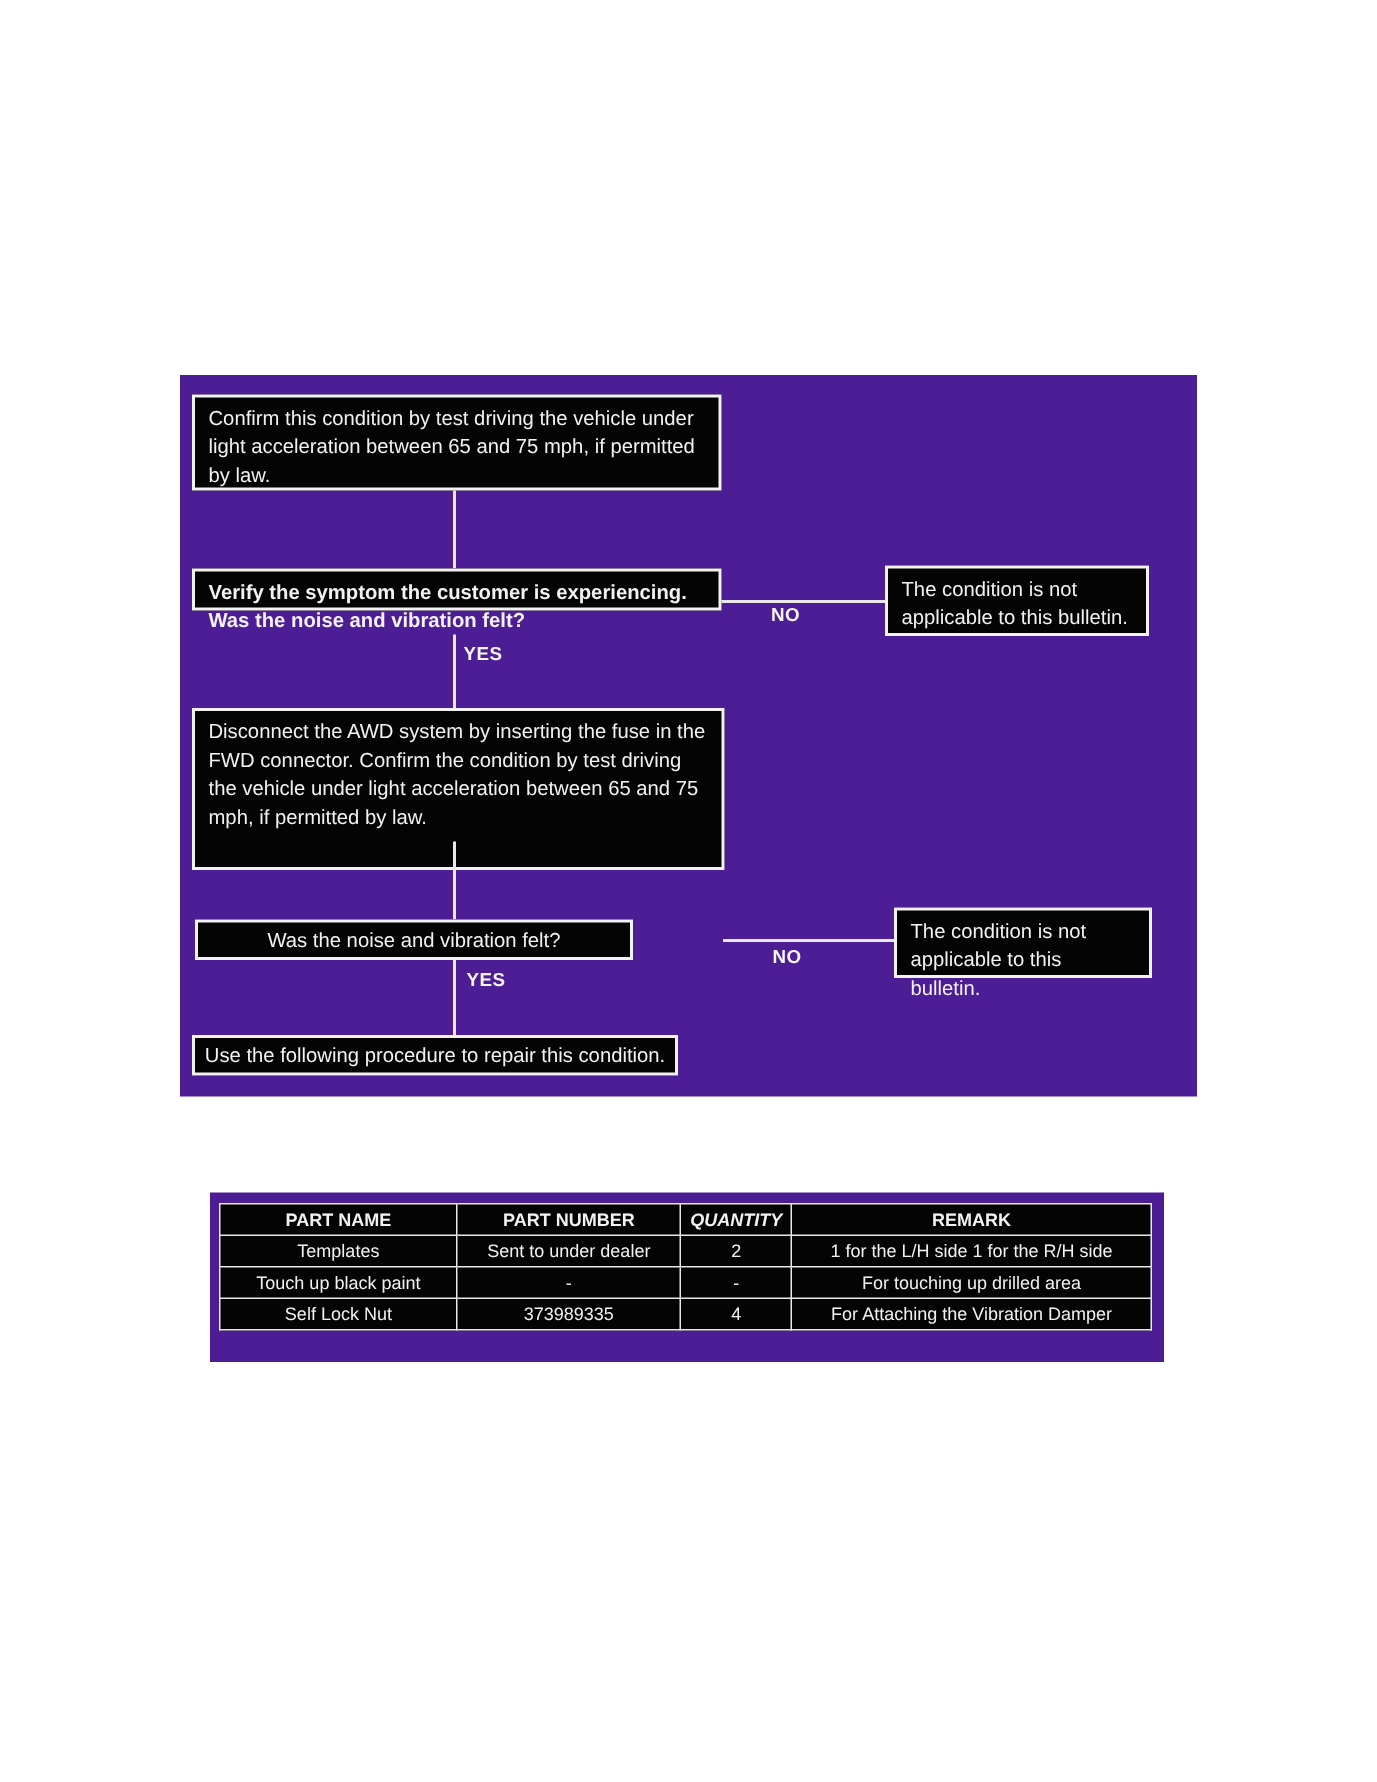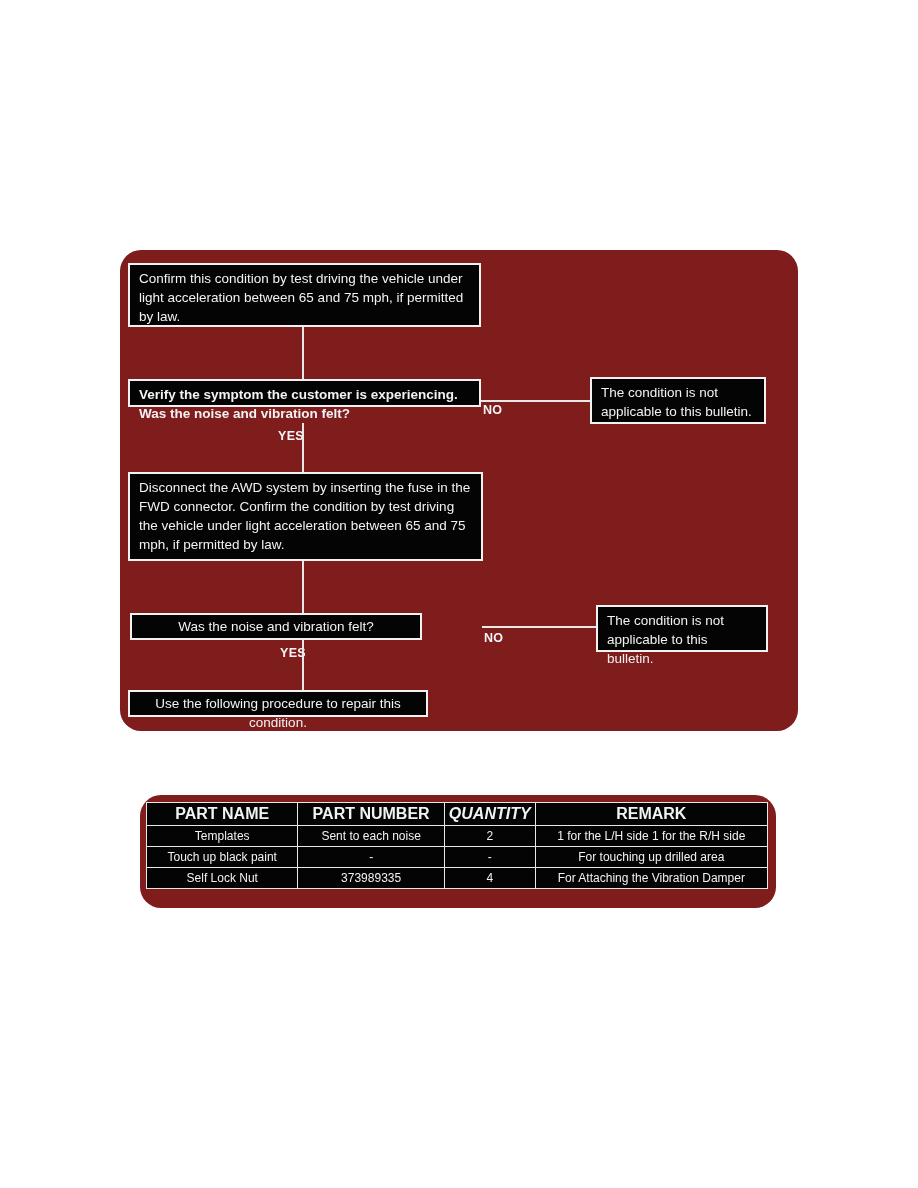--- a/index.html
+++ b/index.html
@@ -12,22 +12,21 @@
     position: relative;
   }
   .page {
     position: relative;
     width: 918px;
     height: 1188px;
     background: #ffffff;
   }
   .panel {
     position: absolute;
-    background: #7f1d1d;
-    border-radius: 21px;
+    background: #4c1d95;
   }
   #flow-panel {
     left: 120px;
     top: 250px;
     width: 678px;
     height: 481px;
   }
   #table-panel {
     left: 140px;
     top: 795px;
@@ -57,20 +56,21 @@
     position: absolute;
     height: 2px;
     background: #e8e8e8;
   }
   .flabel {
     position: absolute;
     color: #f5f5f5;
     font-size: 12.5px;
     font-weight: bold;
     letter-spacing: 0.3px;
+    margin-left: 31px;
   }
   
   #parts-table {
     position: absolute;
     left: 6px;
     top: 7px;
     width: 622px;
     border-collapse: collapse;
     color: #f2f2f2;
     font-size: 12px;
@@ -79,21 +79,21 @@
   #parts-table th, #parts-table td {
     border: 1.5px solid #e8e8e8;
     text-align: center;
     padding: 2px 4px;
     height: 16px;
     white-space: nowrap;
     overflow: hidden;
   }
   #parts-table th {
     font-weight: bold;
-    font-size: 16px;
+    font-size: 12px;
   }
   .col-name   { width: 158px; }
   .col-number { width: 147px; }
   .col-qty    { width: 66px; font-style: italic;  }
   .col-remark { width: 240px; }
 </style>
 </head>
 <body>
 
 <div class="page">
@@ -107,52 +107,52 @@
     <div class="fbox" style="left:8px; top:129px; width:353px; height:28px;font-weight:bold;">Verify the symptom the customer is experiencing. Was the noise and vibration felt?</div>
 
     <div class="hline" style="left:361px; top:150px; width:109px;"></div>
     <div class="flabel" style="left:363px; top:153px;">NO</div>
 
     <div class="fbox" style="left:470px; top:127px; width:176px; height:47px;">The condition is not applicable to this bulletin.</div>
 
     <div class="flabel" style="left:158px; top:179px;">YES</div>
     <div class="vline" style="left:182px; top:173px; height:49px;"></div>
 
-    <div class="fbox" style="left:8px; top:222px; width:355px; height:89px;">Disconnect the AWD system by inserting the fuse in the FWD connector. Confirm the condition by test driving the vehicle under light acceleration between 65 and 75 mph, if permitted by law.</div>
+    <div class="fbox" style="left:8px; top:222px; width:355px; height:108px;">Disconnect the AWD system by inserting the fuse in the FWD connector. Confirm the condition by test driving the vehicle under light acceleration between 65 and 75 mph, if permitted by law.</div>
 
     <div class="vline" style="left:182px; top:311px; height:52px;"></div>
 
     <div class="fbox center" style="left:10px; top:363px; width:292px; height:27px;">Was the noise and vibration felt?</div>
 
     <div class="hline" style="left:362px; top:376px; width:114px;"></div>
     <div class="flabel" style="left:364px; top:381px;">NO</div>
 
     <div class="fbox" style="left:476px; top:355px; width:172px; height:47px;">The condition is not applicable to this bulletin.</div>
 
     <div class="flabel" style="left:160px; top:396px;">YES</div>
     <div class="vline" style="left:182px; top:390px; height:50px;"></div>
 
-    <div class="fbox center" style="left:8px; top:440px; width:300px; height:27px;">Use the following procedure to repair this condition.</div>
+    <div class="fbox center" style="left:8px; top:440px; width:324px; height:27px;">Use the following procedure to repair this condition.</div>
 
   </div>
 
   <div class="panel" id="table-panel">
     <table id="parts-table">
       <thead>
         <tr>
           <th class="col-name">PART NAME</th>
           <th class="col-number">PART NUMBER</th>
           <th class="col-qty">QUANTITY</th>
           <th class="col-remark">REMARK</th>
         </tr>
       </thead>
       <tbody>
         <tr>
           <td>Templates</td>
-          <td>Sent to each noise</td>
+          <td>Sent to under dealer</td>
           <td>2</td>
           <td>1 for the L/H side 1 for the R/H side</td>
         </tr>
         <tr>
           <td>Touch up black paint</td>
           <td>-</td>
           <td>-</td>
           <td>For touching up drilled area</td>
         </tr>
         <tr>

